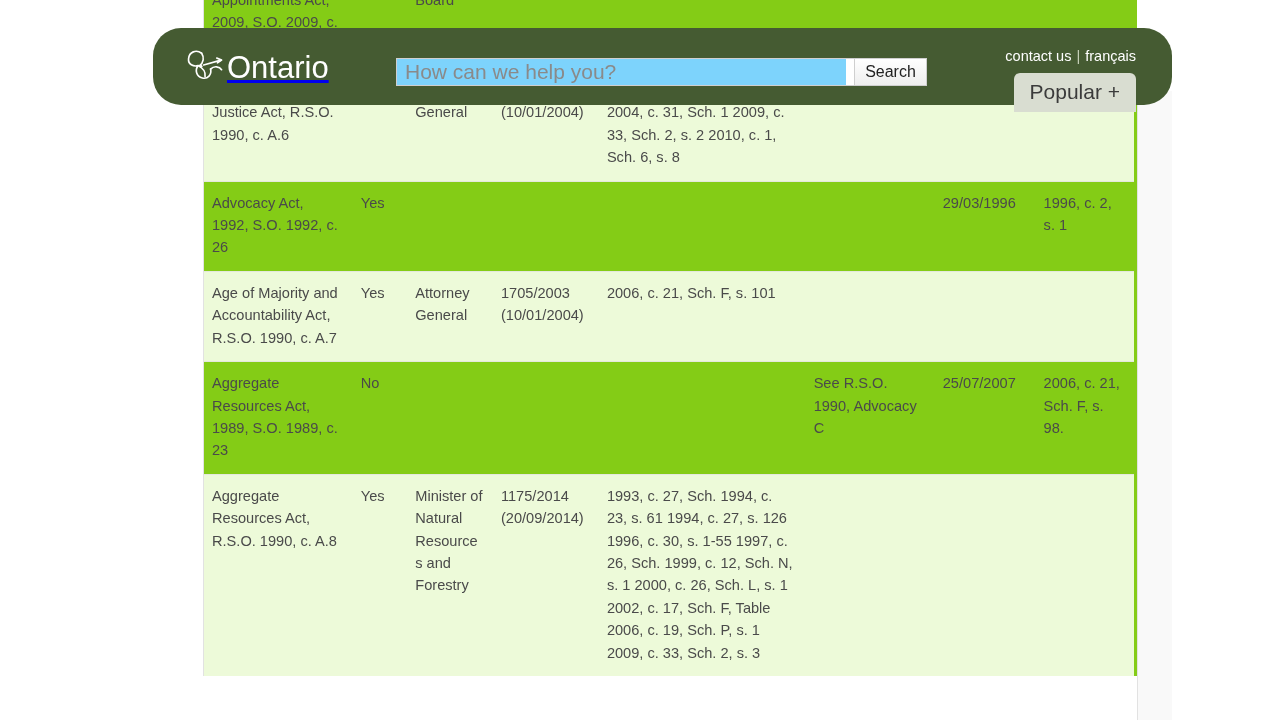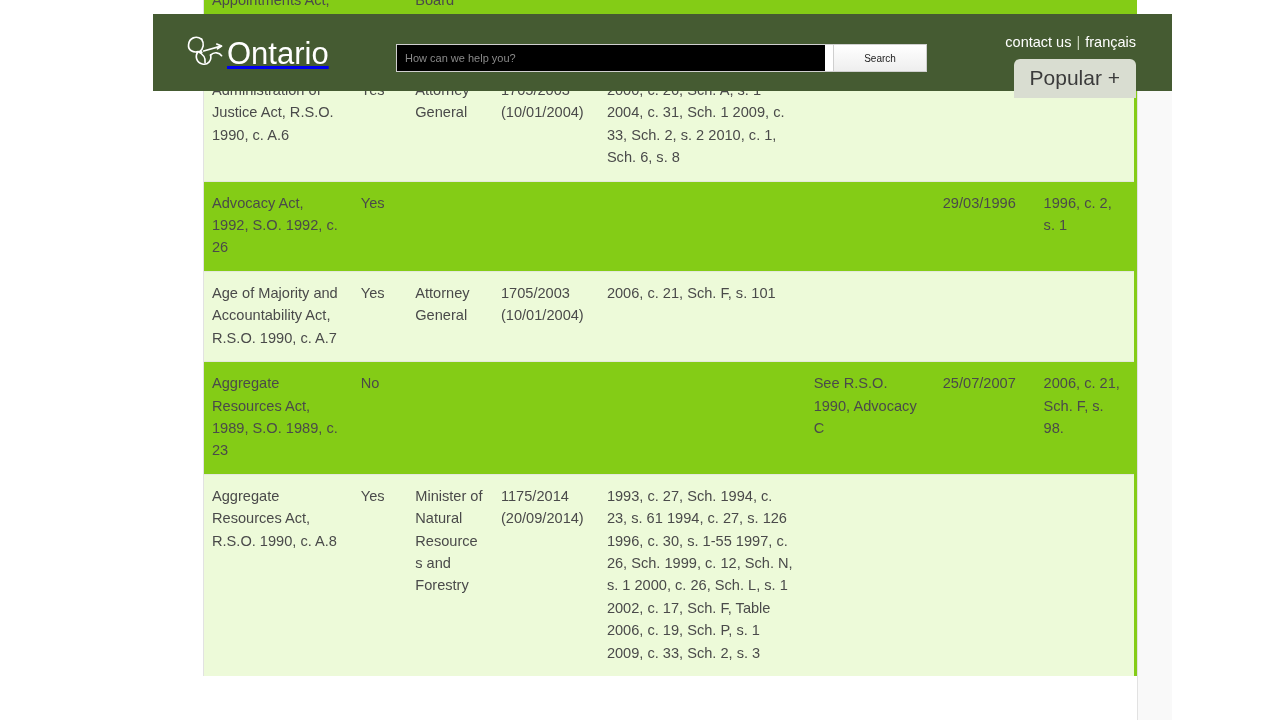--- a/index.html
+++ b/index.html
@@ -41,25 +41,26 @@
     height: 629px;
     background: #f9f9f9;
     border-left: 1px solid #e2e2e2;
     box-sizing: border-box;
   }
 
   
   .masthead {
     position: absolute;
     left: 0;
-    top: 14px;
+    top: 28px;
     width: 1019px;
     height: 77px;
     background: #455b32;
     z-index: 20;
+    border-radius: 28px;
   }
 
   .logo-wrap {
     position: absolute;
     left: 28px;
     top: 16px;
     display: flex;
     align-items: center;
     height: 46px;
   }
@@ -83,33 +84,33 @@
     background: #ffffff;
     border: 1px solid #cfcfcf;
     box-sizing: border-box;
     display: flex;
     align-items: stretch;
   }
   .search-input {
     flex: 1 1 auto;
     border: 0;
     outline: none;
-    font-size: 11px;
+    font-size: 21px;
     color: #6b6b6b;
     padding: 0 8px;
-    background: #000000;
+    background: #7dd3fc;
     font-family: "Liberation Sans", sans-serif;
   }
   .search-input::placeholder { color: #8a8a8a; opacity: 1; }
   .search-btn {
-    width: 93px;
+    width: 72px;
     border: 0;
     border-left: 1px solid #cfcfcf;
     background: linear-gradient(#ffffff, #eeeeee);
-    font-size: 10px;
+    font-size: 16px;
     color: #222222;
     cursor: pointer;
     font-family: "Liberation Sans", sans-serif;
     margin-left: 8px;
   }
 
   
   .util {
     position: absolute;
     right: 36px;

